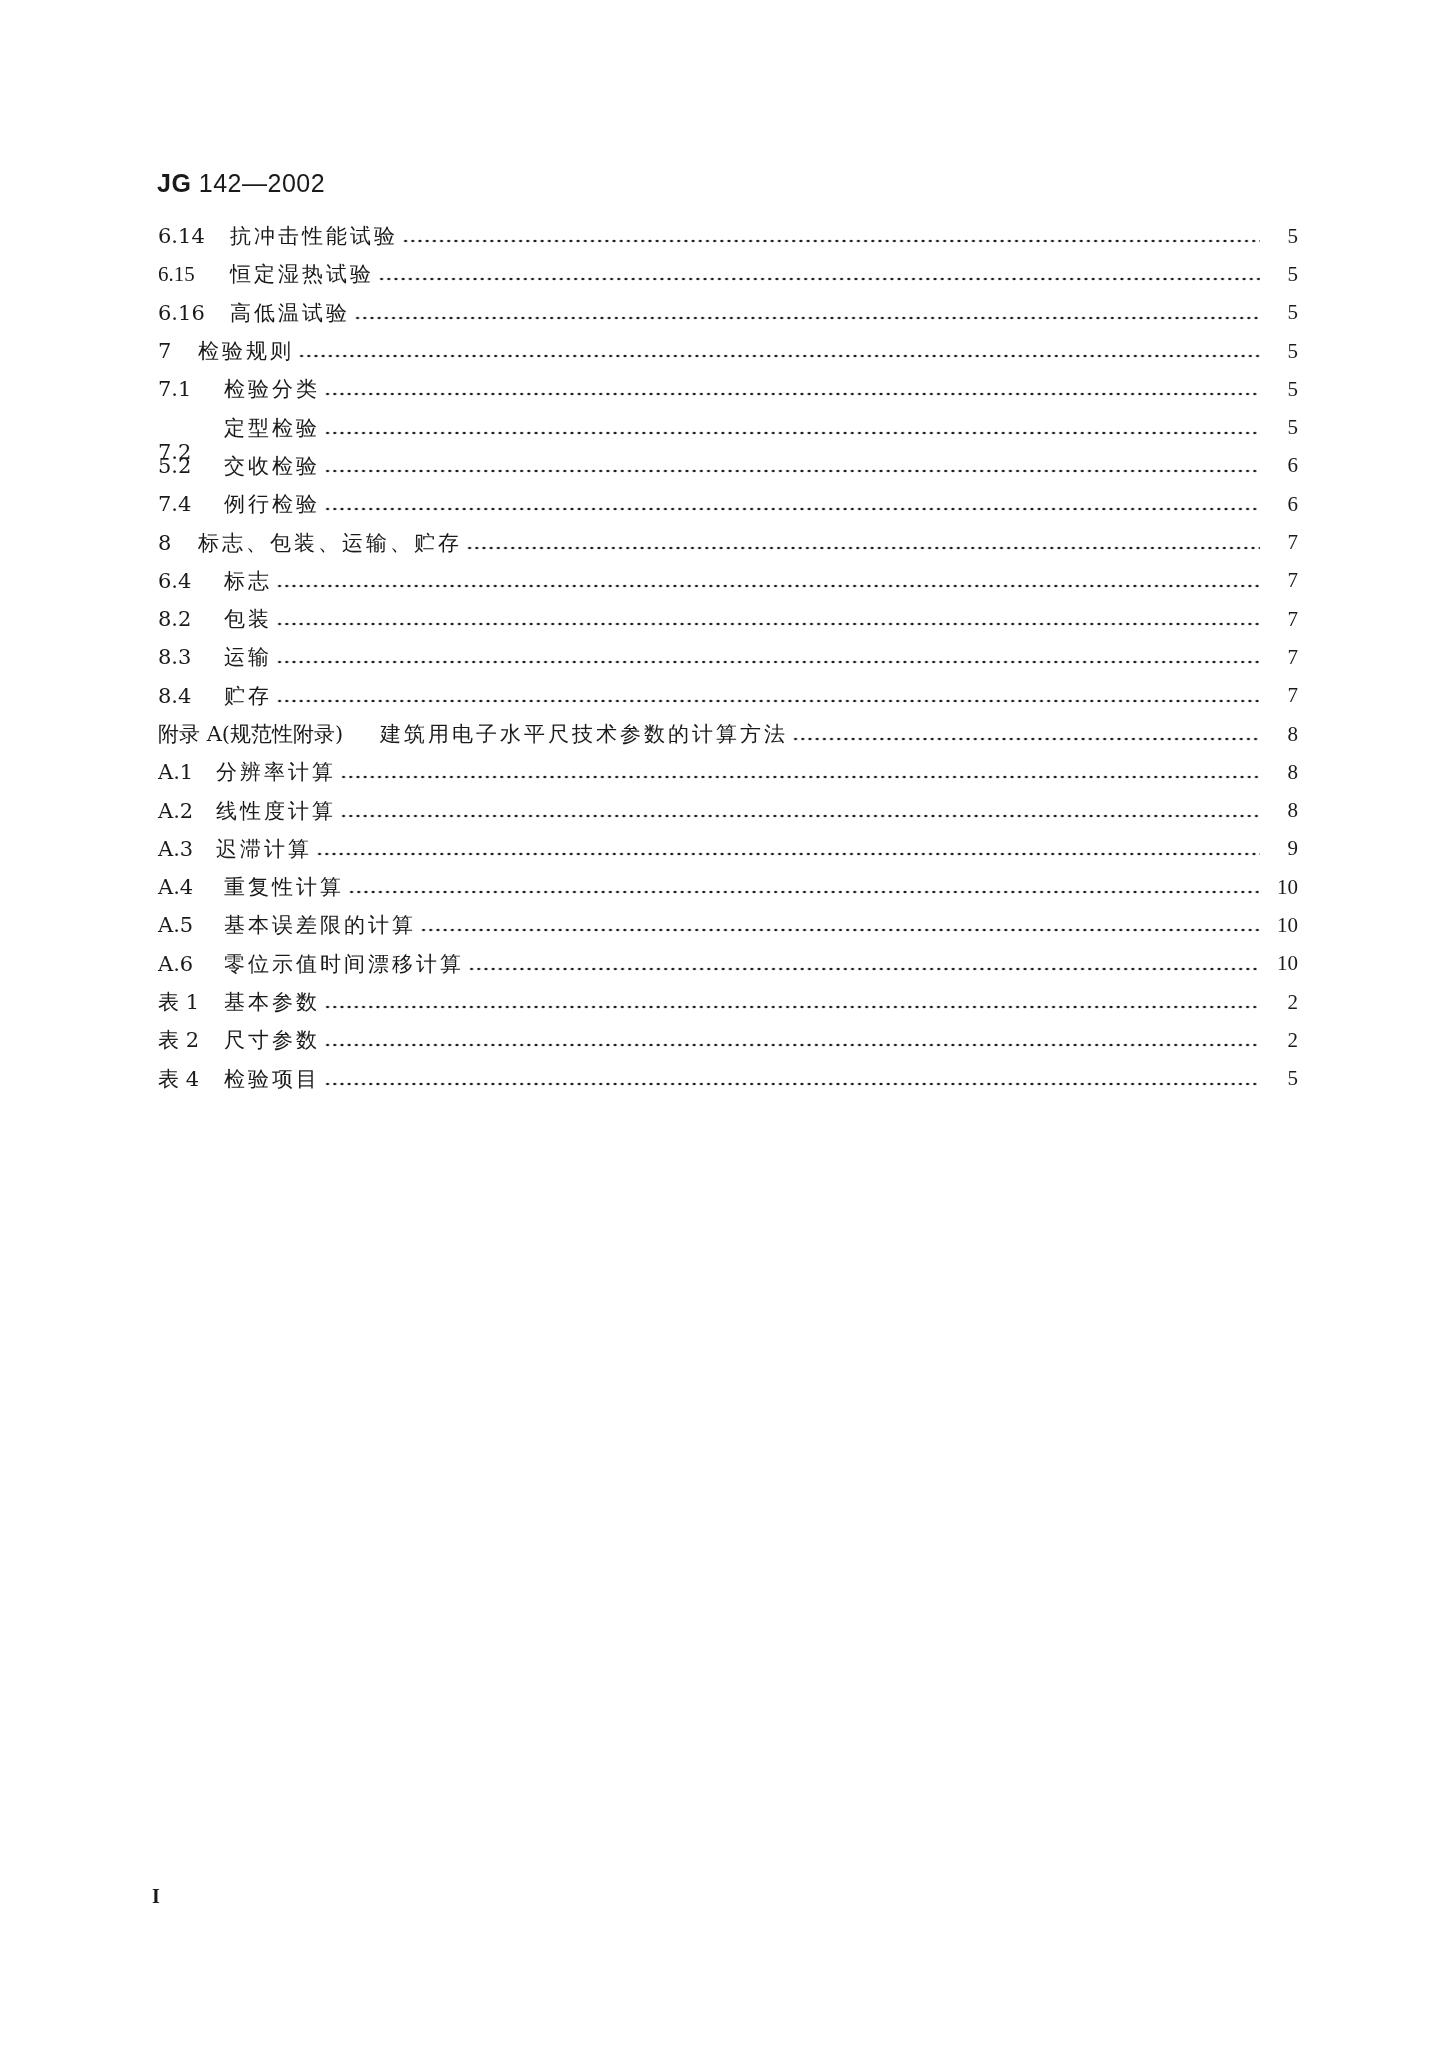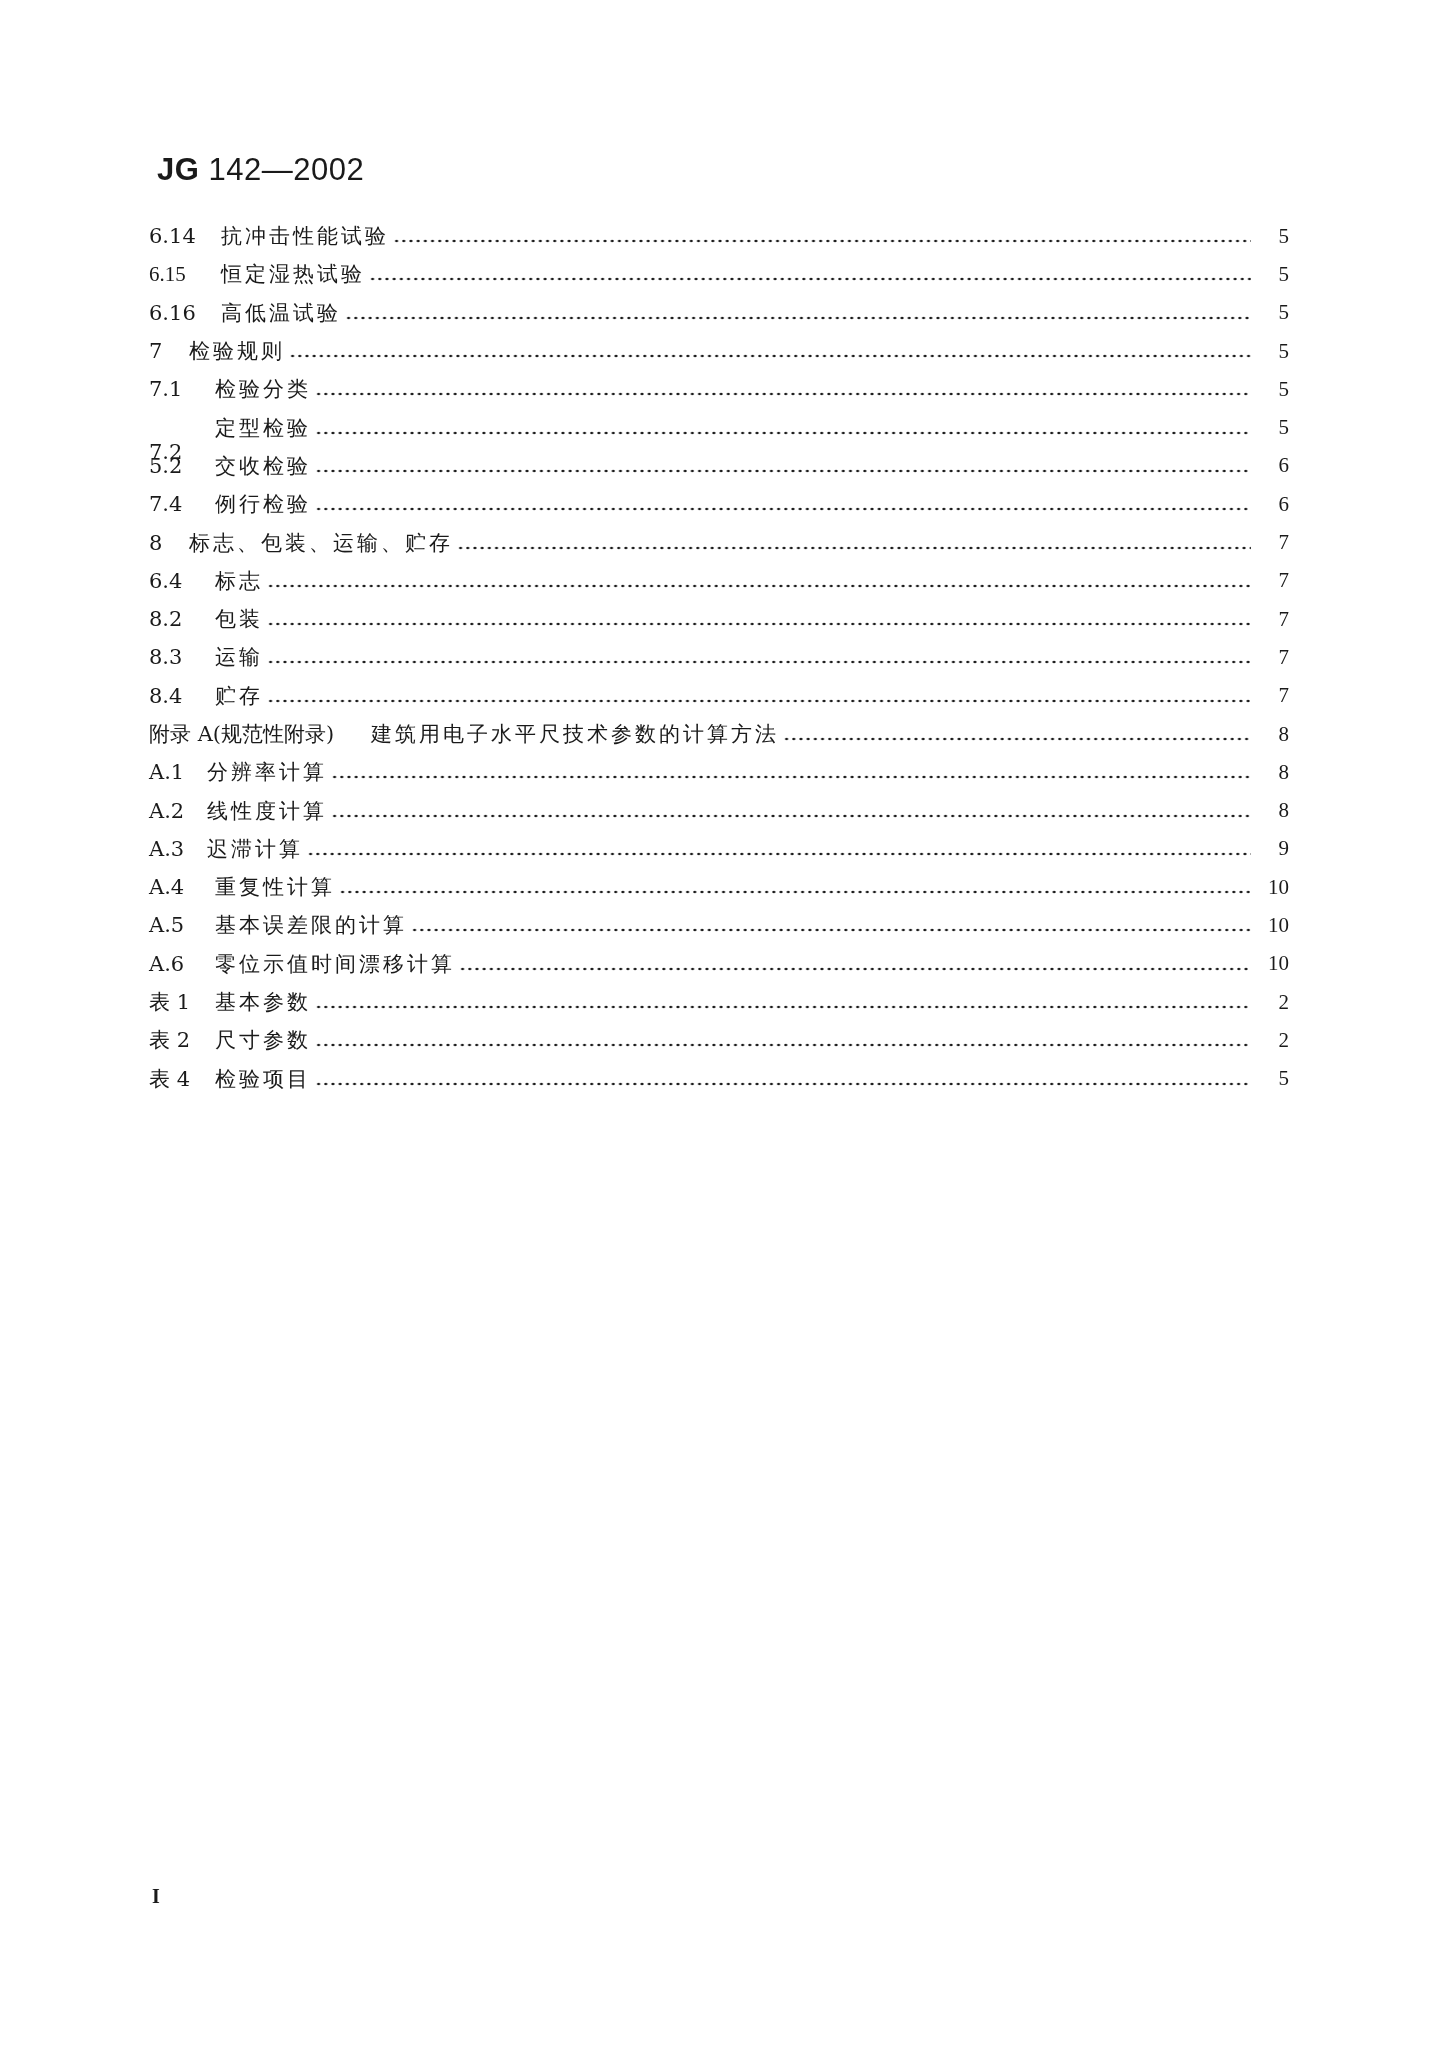--- a/index.html
+++ b/index.html
@@ -2,27 +2,27 @@
 <html><head>
 <meta charset="utf-8">
 <style>
   html, body { margin: 0; padding: 0; background: #ffffff; }
   body {
     width: 1448px; height: 2048px; position: relative; overflow: hidden;
     color: #1a1a1a;
     font-family: "DejaVu Serif", "Liberation Serif", serif;
   }
   .doc-code {
-    position: absolute; left: 157px; top: 152px;
+    position: absolute; left: 157px; top: 169px;
     font-family: "Liberation Sans", "DejaVu Sans", sans-serif;
-    font-size: 31px; font-weight: bold; letter-spacing: 0.5px;
+    font-size: 25px; font-weight: bold; letter-spacing: 0.5px;
   }
   .doc-code .num { font-weight: normal; }
   .toc {
-    position: absolute; left: 149px; top: 217px; width: 1140px;
+    position: absolute; left: 158px; top: 217px; width: 1140px;
   }
   .toc-row {
     height: 38.3px; display: flex; align-items: center;
     font-size: 21px; white-space: nowrap;
   }
   .toc-num { display: inline-block; flex: 0 0 auto; }
   .toc-title { display: inline-block; flex: 0 0 auto; font-weight: normal; letter-spacing: 3px; }
   .toc-leader {
     flex: 1 1 auto; height: 4px; margin: 10px 12px 0 4px;
     background-image: radial-gradient(circle, #1a1a1a 1.3px, transparent 1.6px);

